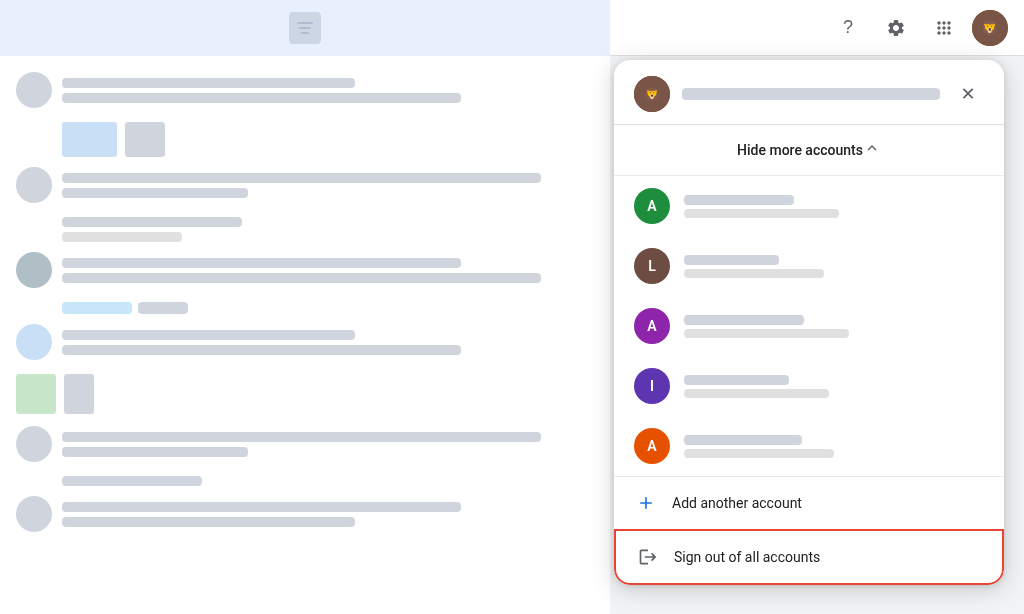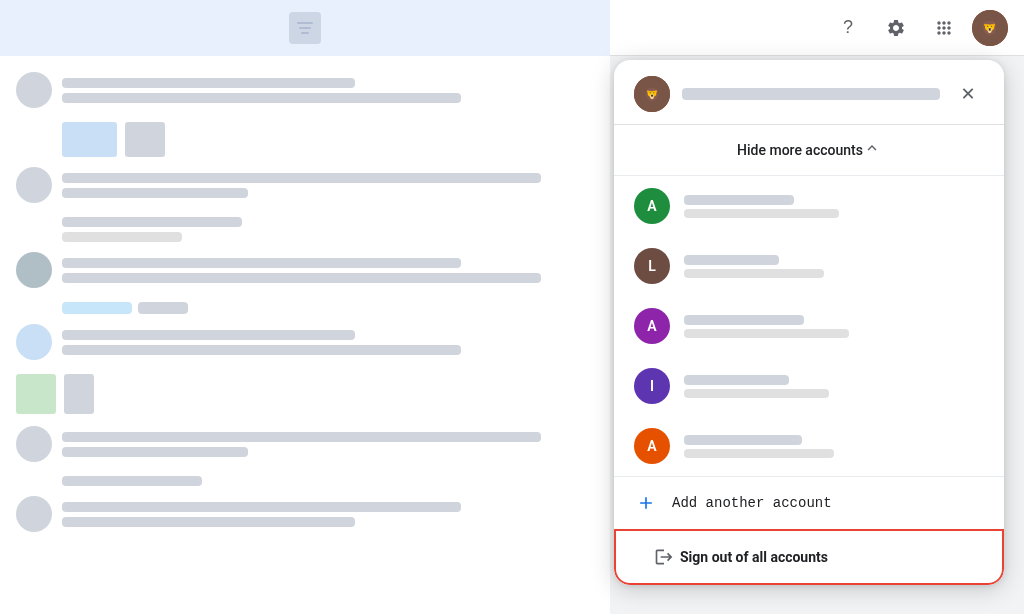--- a/index.html
+++ b/index.html
@@ -248,34 +248,32 @@
       width: 24px; height: 24px;
       display: flex; align-items: center; justify-content: center;
       color: #1a73e8;
       font-size: 22px;
       font-weight: 300;
     }
 
     .add-account-label {
       font-size: 14px;
       color: #202124;
-      font-family: Liberation Mono, monospace;
     }
 
     
     .signout-row {
       display: flex;
       align-items: center;
-      padding: 14px 36px;
-      gap: 4px;
+      padding: 14px 20px;
+      gap: 14px;
       cursor: pointer;
       border: 2px solid #ea4335;
       border-radius: 0 0 16px 16px;
       margin: 0;
-      font-weight: bold;
     }
 
     .signout-icon {
       width: 24px; height: 24px;
       display: flex; align-items: center; justify-content: center;
       color: #5f6368;
       font-size: 18px;
     }
 
     .signout-label {

